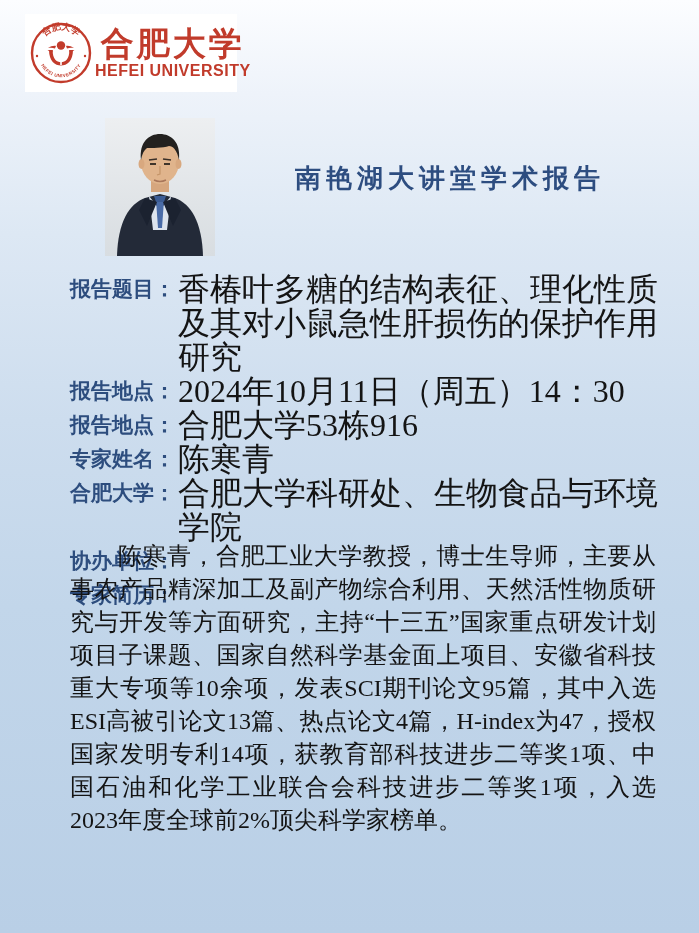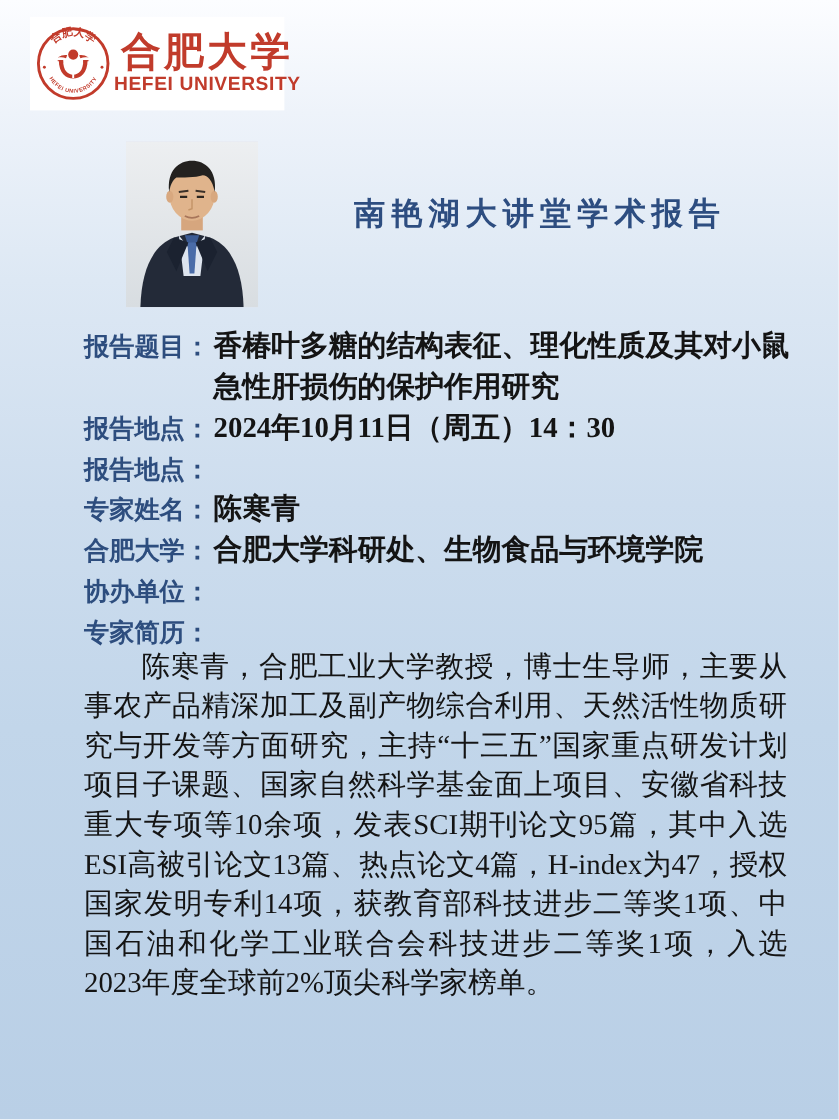--- a/index.html
+++ b/index.html
@@ -42,21 +42,21 @@
   
   .info{
     position:absolute;left:70px;top:272px;width:592px;
   }
   .info-row{display:flex;align-items:flex-start;}
   .info-label{
     flex:0 0 108px;color:#2d4d7e;font-weight:bold;font-size:21px;line-height:34px;
     white-space:nowrap;
   }
   .info-value{
-    flex:1;color:#141414;font-size:24px;line-height:34px;font-weight:700;
+    flex:1;color:#141414;font-size:32px;line-height:34px;font-weight:400;
   }
   
   .bio{
     position:absolute;left:70px;top:540px;width:586px;margin:0;
     color:#141414;font-size:24px;line-height:33px;text-indent:2em;
     text-align:justify;font-weight:400;
   }
   
   .welcome{
     position:absolute;left:78px;top:850px;width:546px;
@@ -144,20 +144,21 @@
     <div class="info-row">
       <span class="info-label">报告题目：</span>
       <span class="info-value">香椿叶多糖的结构表征、理化性质及其对小鼠急性肝损伤的保护作用研究</span>
     </div>
     <div class="info-row">
       <span class="info-label">报告地点：</span>
       <span class="info-value">2024年10月11日（周五）14：30</span>
     </div>
     <div class="info-row">
       <span class="info-label">报告地点：</span>
+      <span class="info-value">合肥大学53栋916</span>
     </div>
     <div class="info-row">
       <span class="info-label">专家姓名：</span>
       <span class="info-value">陈寒青</span>
     </div>
     <div class="info-row">
       <span class="info-label">合肥大学：</span>
       <span class="info-value">合肥大学科研处、生物食品与环境学院</span>
     </div>
     <div class="info-row">

